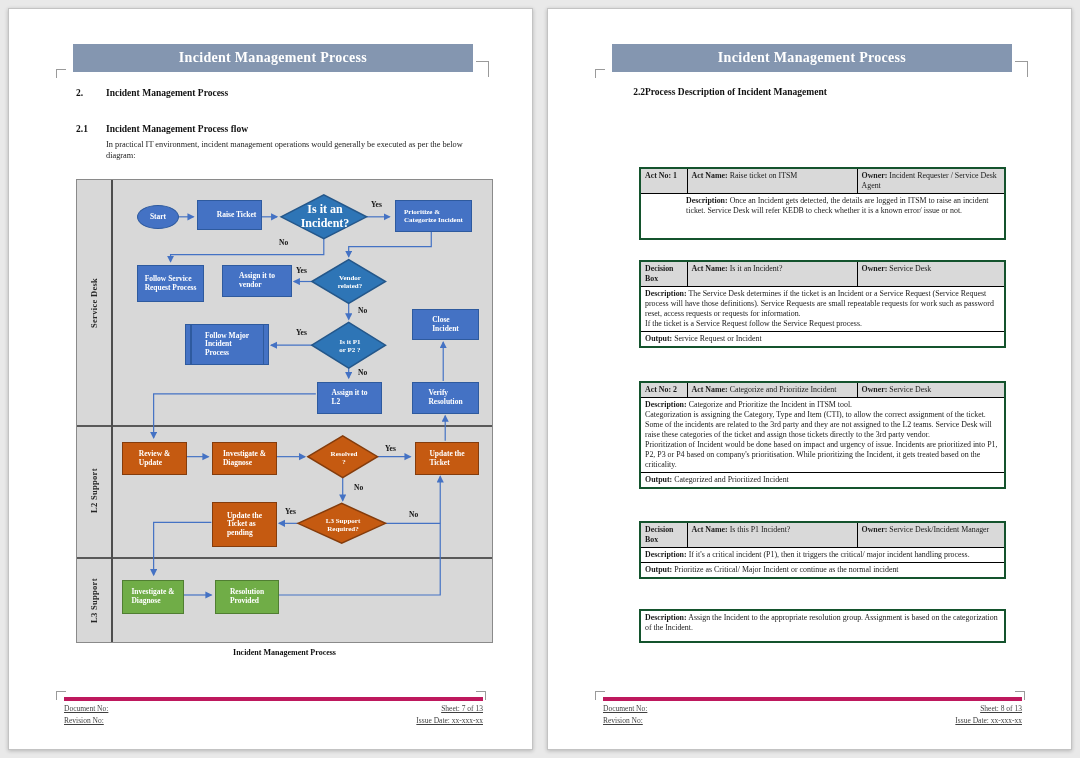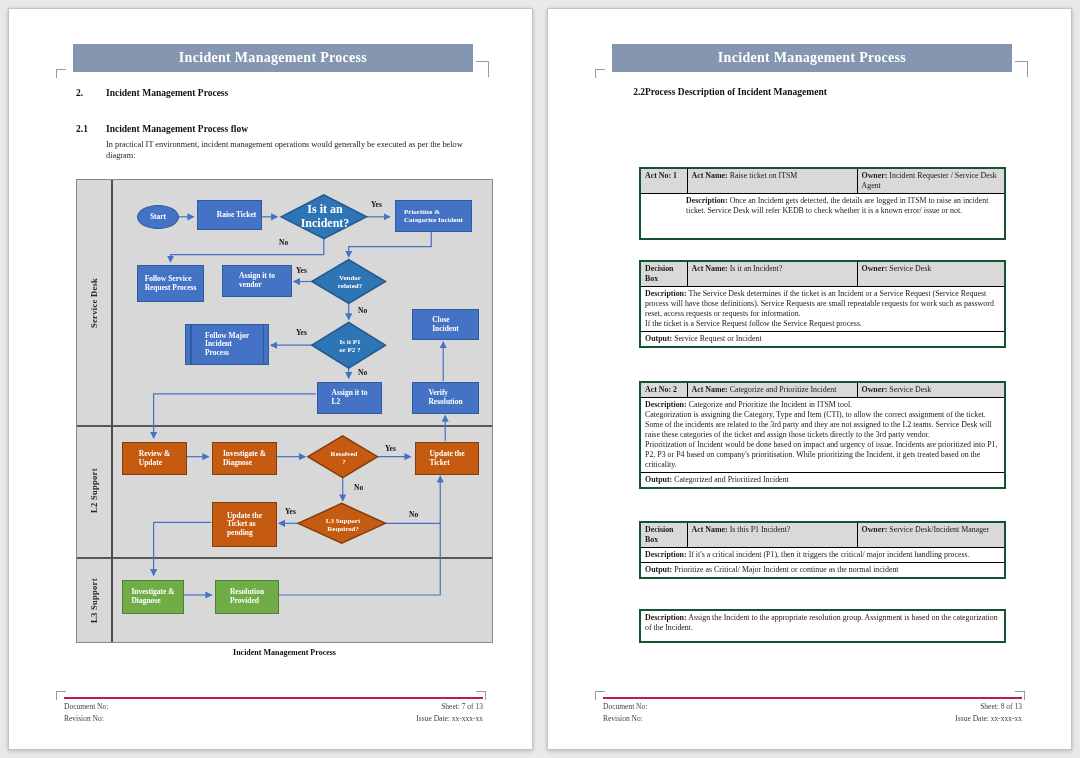--- a/index.html
+++ b/index.html
@@ -73,23 +73,23 @@
   
   .tblwrap { position:absolute; left:91px; width:365px; }
   table { width:100%; border-collapse:collapse; border:2px solid #14532d; table-layout:fixed; }
   td { border:1px solid #000; padding:2px 4px; font-size:7.9px; line-height:1.26; vertical-align:top; }
   td.hdr { background:#D9D9D9; }
   td.pre { white-space:pre-line; }
   b { font-weight:bold; }
 
   .footer {
     position:absolute; left:55px; right:49px; top:688px;
-    border-top:2px solid #be185d; padding-top:2px;
+    border-top:4px solid #be185d; padding-top:2px;
     display:flex; justify-content:space-between;
-    font-size:7.5px; color:#3f3f3f; line-height:1.55;
+    font-size:7.5px; color:#3f3f3f; line-height:1.55;text-decoration:underline;
   }
   .footer .right { text-align:right; }
 </style>
 </head>
 <body>
 
 <div class="page" id="page1">
   <div class="banner">Incident Management Process</div>
   <div class="ccm tl" style="left:47px; top:60px; width:10px; height:9px;"></div>
   <div class="ccm tr" style="left:467px; top:52px; width:13px; height:16px;"></div>

